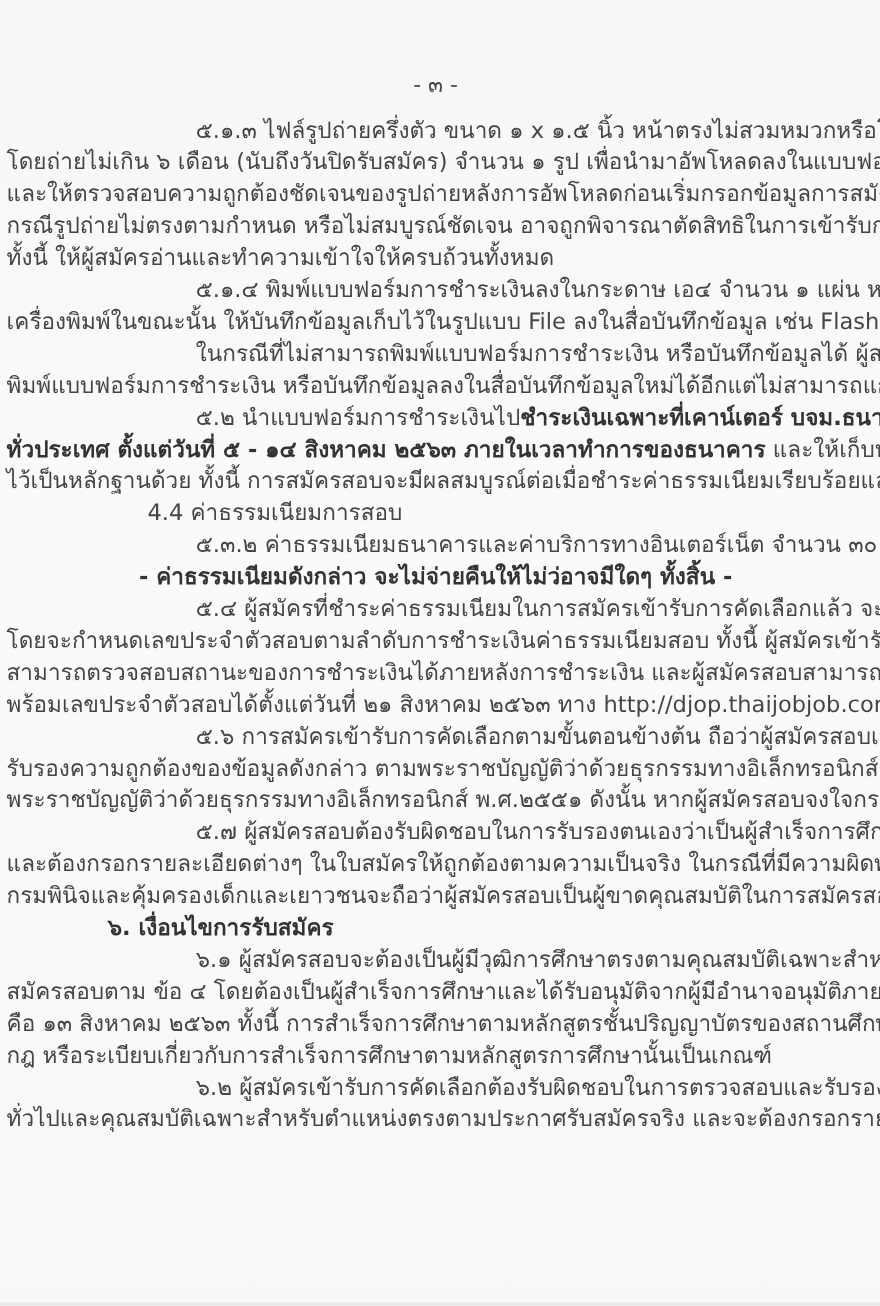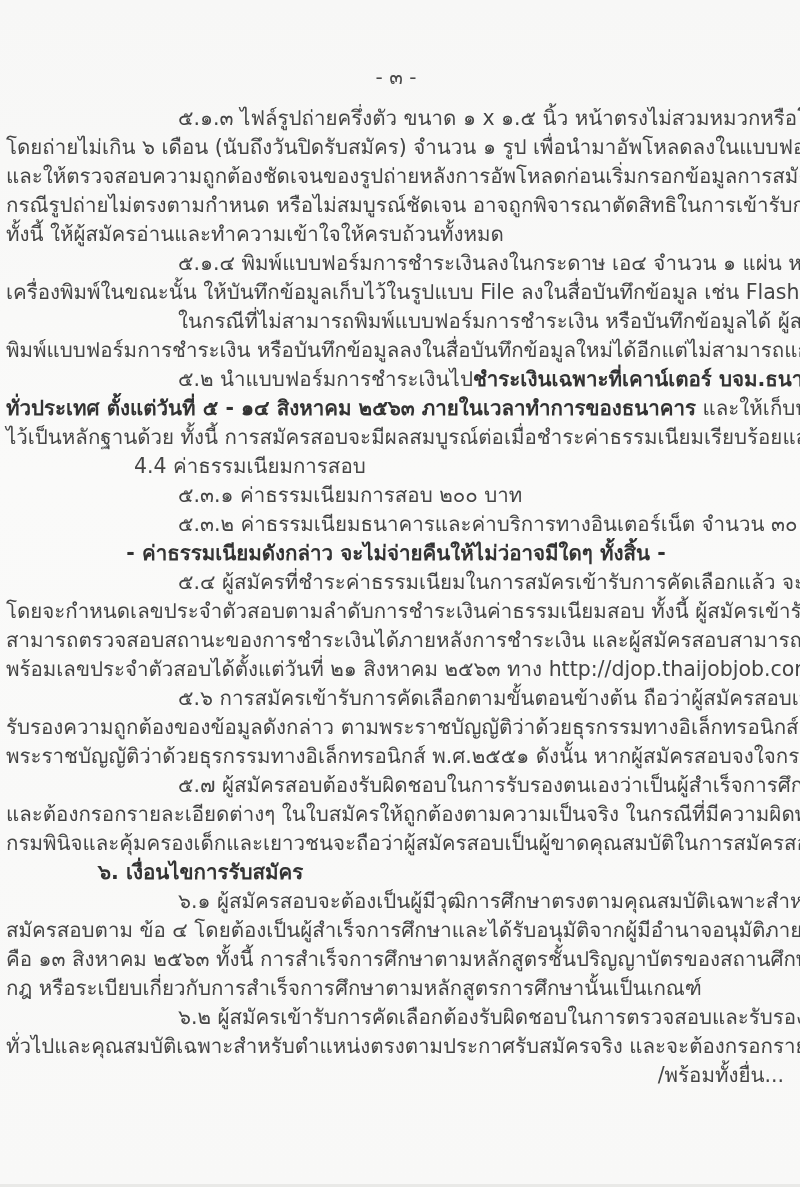--- a/index.html
+++ b/index.html
@@ -65,35 +65,33 @@
       <div class="line"><span>กรณีรูปถ่ายไม่ตรงตามกำหนด หรือไม่สมบูรณ์ชัดเจน อาจถูกพิจารณาตัดสิทธิในการเข้ารับการสอบคัดเลือกฯ</span></div>
       <div class="line"><span>ทั้งนี้ ให้ผู้สมัครอ่านและทำความเข้าใจให้ครบถ้วนทั้งหมด</span></div>
       <div class="line indent-para"><span>๕.๑.๔ พิมพ์แบบฟอร์มการชำระเงินลงในกระดาษ เอ๔ จำนวน ๑ แผ่น หรือหากไม่มี</span></div>
       <div class="line"><span>เครื่องพิมพ์ในขณะนั้น ให้บันทึกข้อมูลเก็บไว้ในรูปแบบ File ลงในสื่อบันทึกข้อมูล เช่น Flash Drive</span></div>
       <div class="line indent-para"><span>ในกรณีที่ไม่สามารถพิมพ์แบบฟอร์มการชำระเงิน หรือบันทึกข้อมูลได้ ผู้สมัครสามารถเข้าไป</span></div>
       <div class="line"><span>พิมพ์แบบฟอร์มการชำระเงิน หรือบันทึกข้อมูลลงในสื่อบันทึกข้อมูลใหม่ได้อีกแต่ไม่สามารถแก้ไขข้อมูลในใบสมัครได้</span></div>
       <div class="line indent-para"><span>๕.๒ นำแบบฟอร์มการชำระเงินไป</span><span class="bold">ชำระเงินเฉพาะที่เคาน์เตอร์ บจม.ธนาคารกรุงไทยทุกสาขา</span></div>
       <div class="line"><span class="bold">ทั่วประเทศ ตั้งแต่วันที่ ๕ - ๑๔ สิงหาคม ๒๕๖๓ ภายในเวลาทำการของธนาคาร</span><span> และให้เก็บหลักฐานการชำระเงิน</span></div>
       <div class="line"><span>ไว้เป็นหลักฐานด้วย ทั้งนี้ การสมัครสอบจะมีผลสมบูรณ์ต่อเมื่อชำระค่าธรรมเนียมเรียบร้อยแล้ว</span></div>
       <div class="line indent-sub"><span>4.4 ค่าธรรมเนียมการสอบ</span></div>
-      <div class="line indent-para"><span>๕.๓.๑ ค่าธรรมเนียมการสอบ ๒๐๐ บาท</span></div>
       <div class="line indent-para"><span>๕.๓.๒ ค่าธรรมเนียมธนาคารและค่าบริการทางอินเตอร์เน็ต จำนวน ๓๐ บาท</span></div>
       <div class="line align-center"><span class="bold">- ค่าธรรมเนียมดังกล่าว จะไม่จ่ายคืนให้ไม่ว่อาจมีใดๆ ทั้งสิ้น -</span></div>
       <div class="line indent-para"><span>๕.๔ ผู้สมัครที่ชำระค่าธรรมเนียมในการสมัครเข้ารับการคัดเลือกแล้ว จะได้รับเลขประจำตัวสอบ</span></div>
       <div class="line"><span>โดยจะกำหนดเลขประจำตัวสอบตามลำดับการชำระเงินค่าธรรมเนียมสอบ ทั้งนี้ ผู้สมัครเข้ารับการคัดเลือก</span></div>
       <div class="line"><span>สามารถตรวจสอบสถานะของการชำระเงินได้ภายหลังการชำระเงิน และผู้สมัครสอบสามารถพิมพ์ใบสมัครสอบ</span></div>
       <div class="line"><span>พร้อมเลขประจำตัวสอบได้ตั้งแต่วันที่ ๒๑ สิงหาคม ๒๕๖๓ ทาง http://djop.thaijobjob.com หรือ www.djop.go.th</span></div>
       <div class="line indent-para"><span>๕.๖ การสมัครเข้ารับการคัดเลือกตามขั้นตอนข้างต้น ถือว่าผู้สมัครสอบเป็นผู้ลงลายมือชื่อและ</span></div>
       <div class="line"><span>รับรองความถูกต้องของข้อมูลดังกล่าว ตามพระราชบัญญัติว่าด้วยธุรกรรมทางอิเล็กทรอนิกส์ พ.ศ. ๒๕๔๔ และ</span></div>
       <div class="line"><span>พระราชบัญญัติว่าด้วยธุรกรรมทางอิเล็กทรอนิกส์ พ.ศ.๒๕๕๑ ดังนั้น หากผู้สมัครสอบจงใจกรอกข้อมูลอันเป็นเท็จ</span></div>
       <div class="line indent-para"><span>๕.๗ ผู้สมัครสอบต้องรับผิดชอบในการรับรองตนเองว่าเป็นผู้สำเร็จการศึกษาตามประกาศรับสมัครสอบ</span></div>
       <div class="line"><span>และต้องกรอกรายละเอียดต่างๆ ในใบสมัครให้ถูกต้องตามความเป็นจริง ในกรณีที่มีความผิดพลาดอันเกิดจากผู้สมัครสอบ</span></div>
       <div class="line"><span>กรมพินิจและคุ้มครองเด็กและเยาวชนจะถือว่าผู้สมัครสอบเป็นผู้ขาดคุณสมบัติในการสมัครสอบมาตั้งแต่ต้น</span></div>
       <div class="line indent-sect"><span class="bold">๖. เงื่อนไขการรับสมัคร</span></div>
       <div class="line indent-para"><span>๖.๑ ผู้สมัครสอบจะต้องเป็นผู้มีวุฒิการศึกษาตรงตามคุณสมบัติเฉพาะสำหรับตำแหน่งของผู้มีสิทธิ</span></div>
       <div class="line"><span>สมัครสอบตาม ข้อ ๔ โดยต้องเป็นผู้สำเร็จการศึกษาและได้รับอนุมัติจากผู้มีอำนาจอนุมัติภายในวันที่ปิดรับสมัคร</span></div>
       <div class="line"><span>คือ ๑๓ สิงหาคม ๒๕๖๓ ทั้งนี้ การสำเร็จการศึกษาตามหลักสูตรชั้นปริญญาบัตรของสถานศึกษาใดจะถือตามกฎหมาย</span></div>
       <div class="line"><span>กฎ หรือระเบียบเกี่ยวกับการสำเร็จการศึกษาตามหลักสูตรการศึกษานั้นเป็นเกณฑ์</span></div>
       <div class="line indent-para"><span>๖.๒ ผู้สมัครเข้ารับการคัดเลือกต้องรับผิดชอบในการตรวจสอบและรับรองตนเองว่าเป็นผู้มีคุณสมบัติ</span></div>
       <div class="line"><span>ทั่วไปและคุณสมบัติเฉพาะสำหรับตำแหน่งตรงตามประกาศรับสมัครจริง และจะต้องกรอกรายละเอียดต่างๆในใบสมัคร</span></div>
-      <div class="line align-right"><span>/พร้อมทั้งยื่น...</span></div>
     </div>
 </div>
 
 </body></html>

